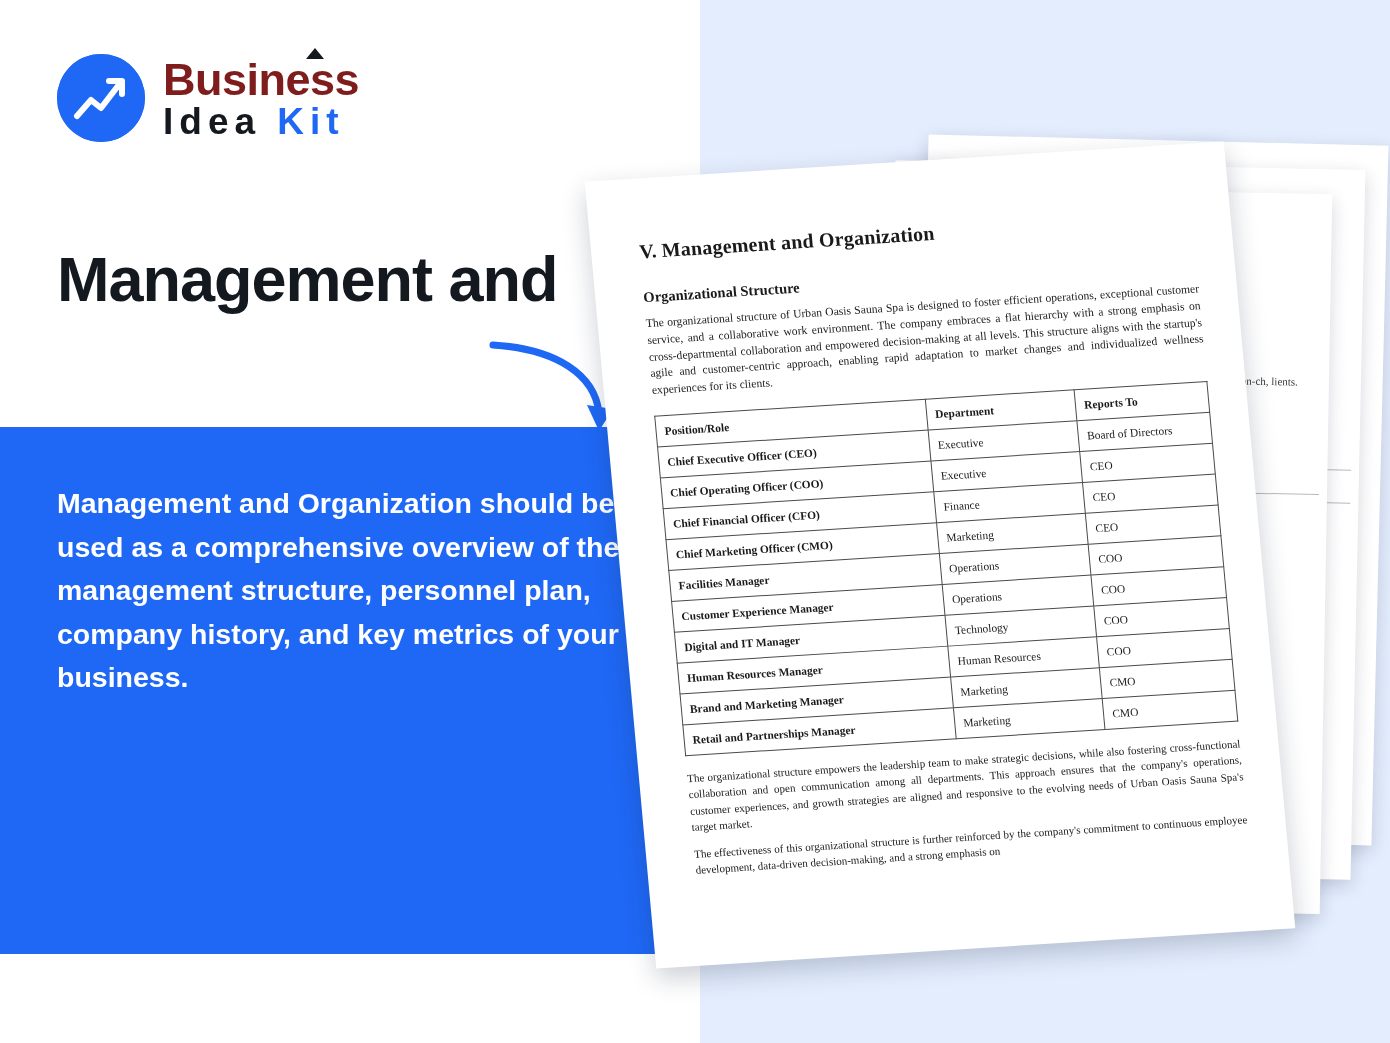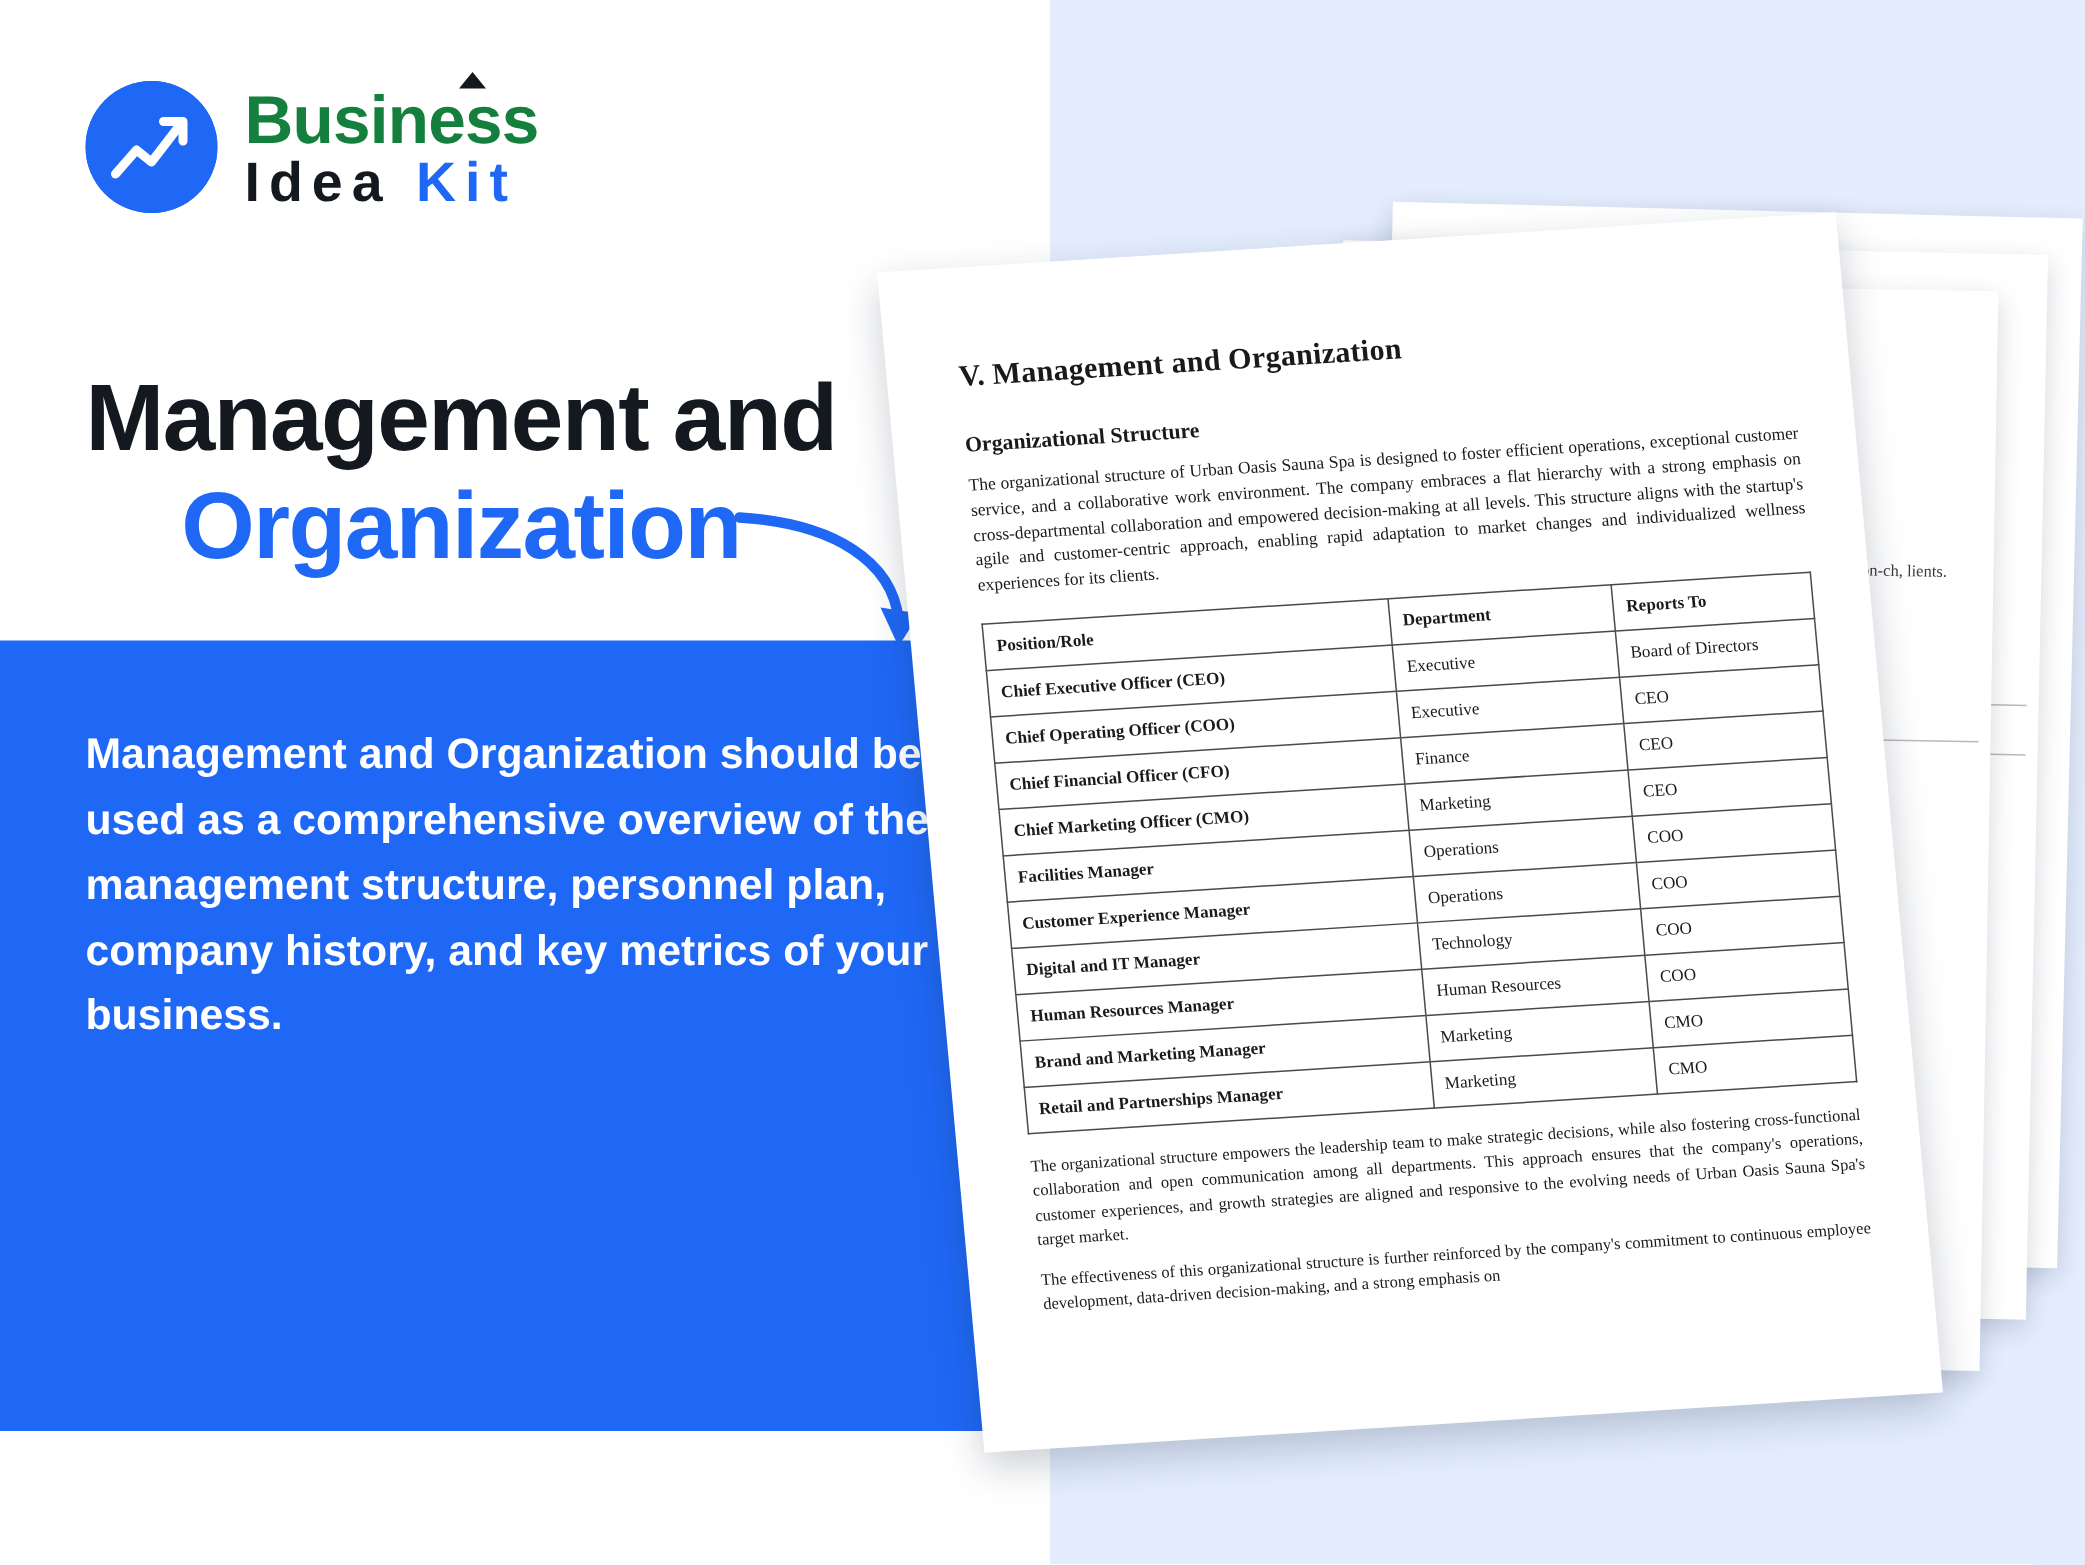--- a/index.html
+++ b/index.html
@@ -47,21 +47,21 @@
   .logo-mark {
     width: 88px; height: 88px; border-radius: 50%;
     background: #1f68f5;
     position: relative;
     flex: 0 0 auto;
   }
   .logo-mark svg { position: absolute; left: 0; top: 0; }
   .logo-text { line-height: 1; }
   .logo-text .l1 {
     font-size: 45px; font-weight: 700; letter-spacing: -0.5px;
-    color: #15803d; display: block;
+    color: #7f1d1d; display: block;
     position: relative;
   }
   .logo-text .l2 {
     font-size: 37px; font-weight: 700; letter-spacing: 6px;
     color: #14181f; display: block; margin-top: 1px;
   }
   .logo-text .l2 .kit { color: #1f68f5; }
   .hat {
     position: absolute; left: 143px; top: -9px;
     width: 0; height: 0;
@@ -188,21 +188,20 @@
       <span class="l1">
         <span class="hat"></span>
         <span>Business</span>
       </span>
       <span class="l2"><span>Idea </span><span class="kit">Kit</span></span>
     </div>
   </div>
 
   <div class="headline">
     <span>Management and</span>
-    <span class="hl2">Organization</span>
   </div>
 
   <div class="arrow">
     <svg width="140" height="110" viewBox="0 0 140 110">
       <path d="M6 10 C70 14, 108 40, 112 78" fill="none" stroke="#1f68f5" stroke-width="7" stroke-linecap="round"></path>
       <polygon points="112,96 100,70 126,74" fill="#1f68f5"></polygon>
     </svg>
   </div>
 
   <div class="body-copy">Management and Organization should be used as a comprehensive overview of the management structure, personnel plan, company history, and key metrics of your business.</div>

